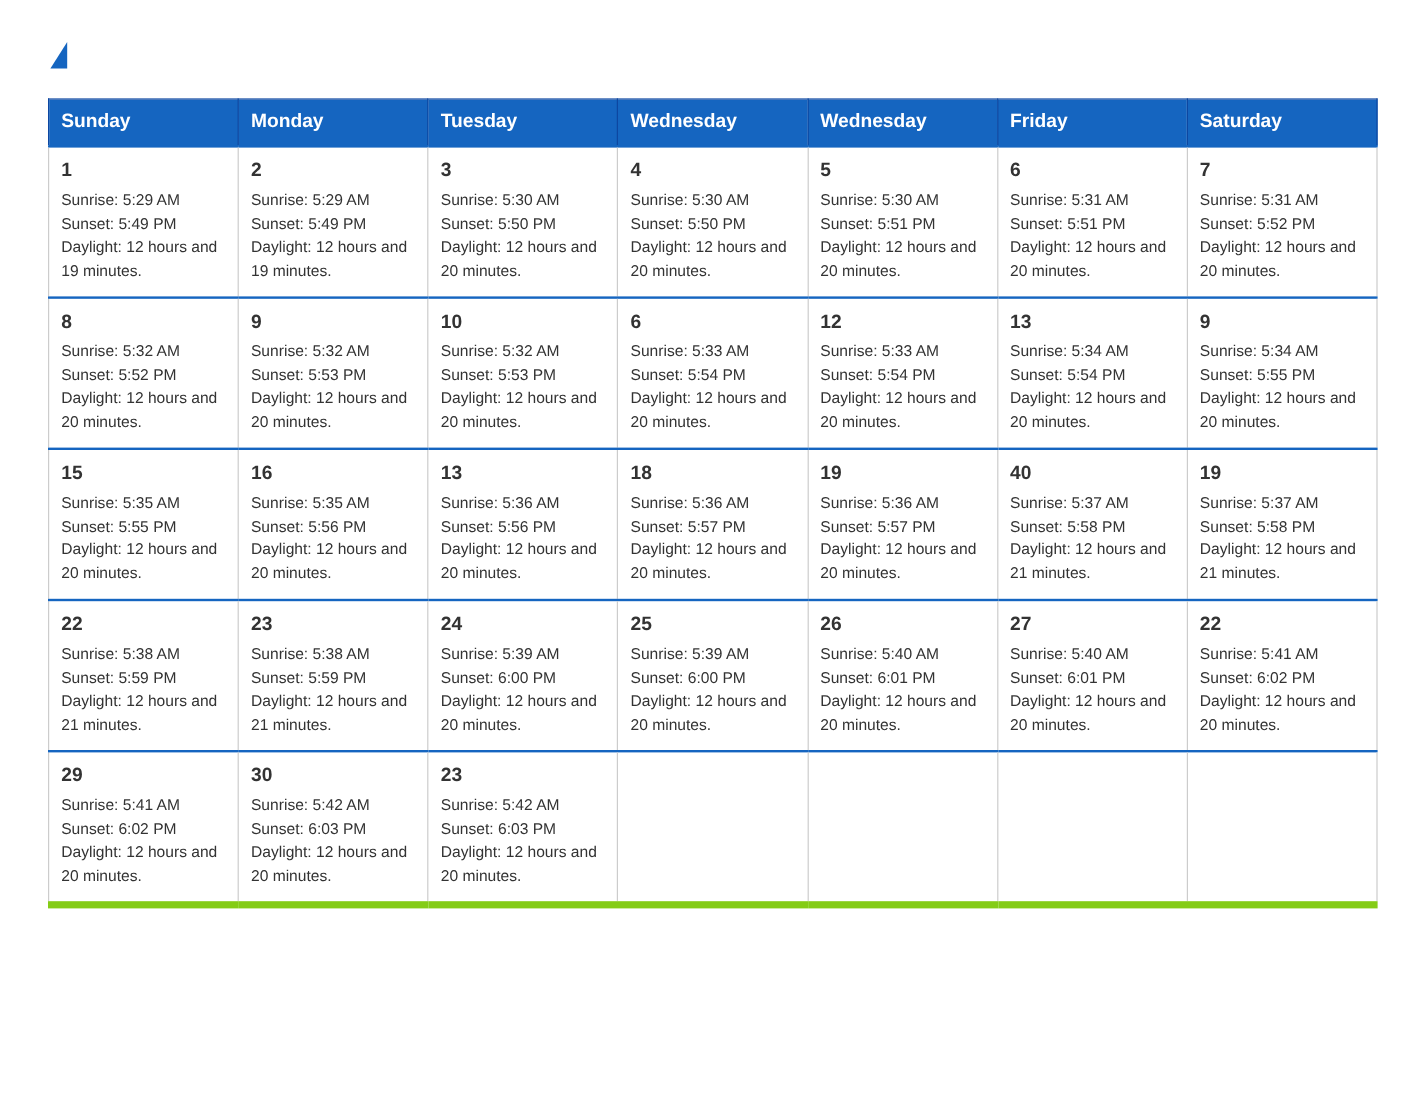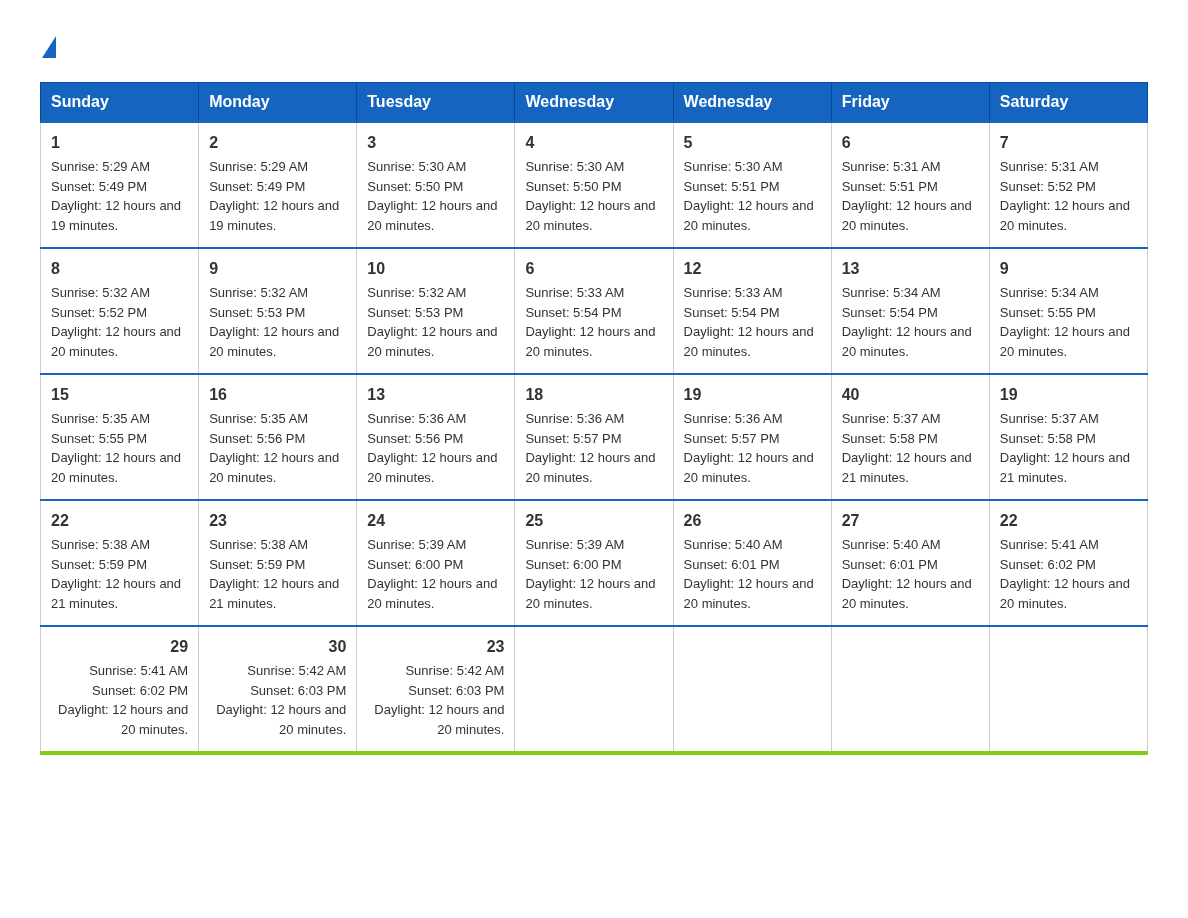--- a/index.html
+++ b/index.html
@@ -87,22 +87,21 @@
     .day-number {
       font-size: 16px;
       font-weight: bold;
       display: block;
       margin-bottom: 2px;
     }
     .empty-cell {
       background: #fff;
     }
     .last-row td {
-      border-bottom: 4px solid #84cc16;
-      text-align: right;
+      border-bottom: 6px solid #84cc16;
     }
   </style>
 </head>
 <body>
 
 <div class="header">
   <div class="logo">
     <div>
       <span class="logo-text-general"></span><span class="logo-triangle"></span><br>
       <span class="logo-text-blue"></span>

